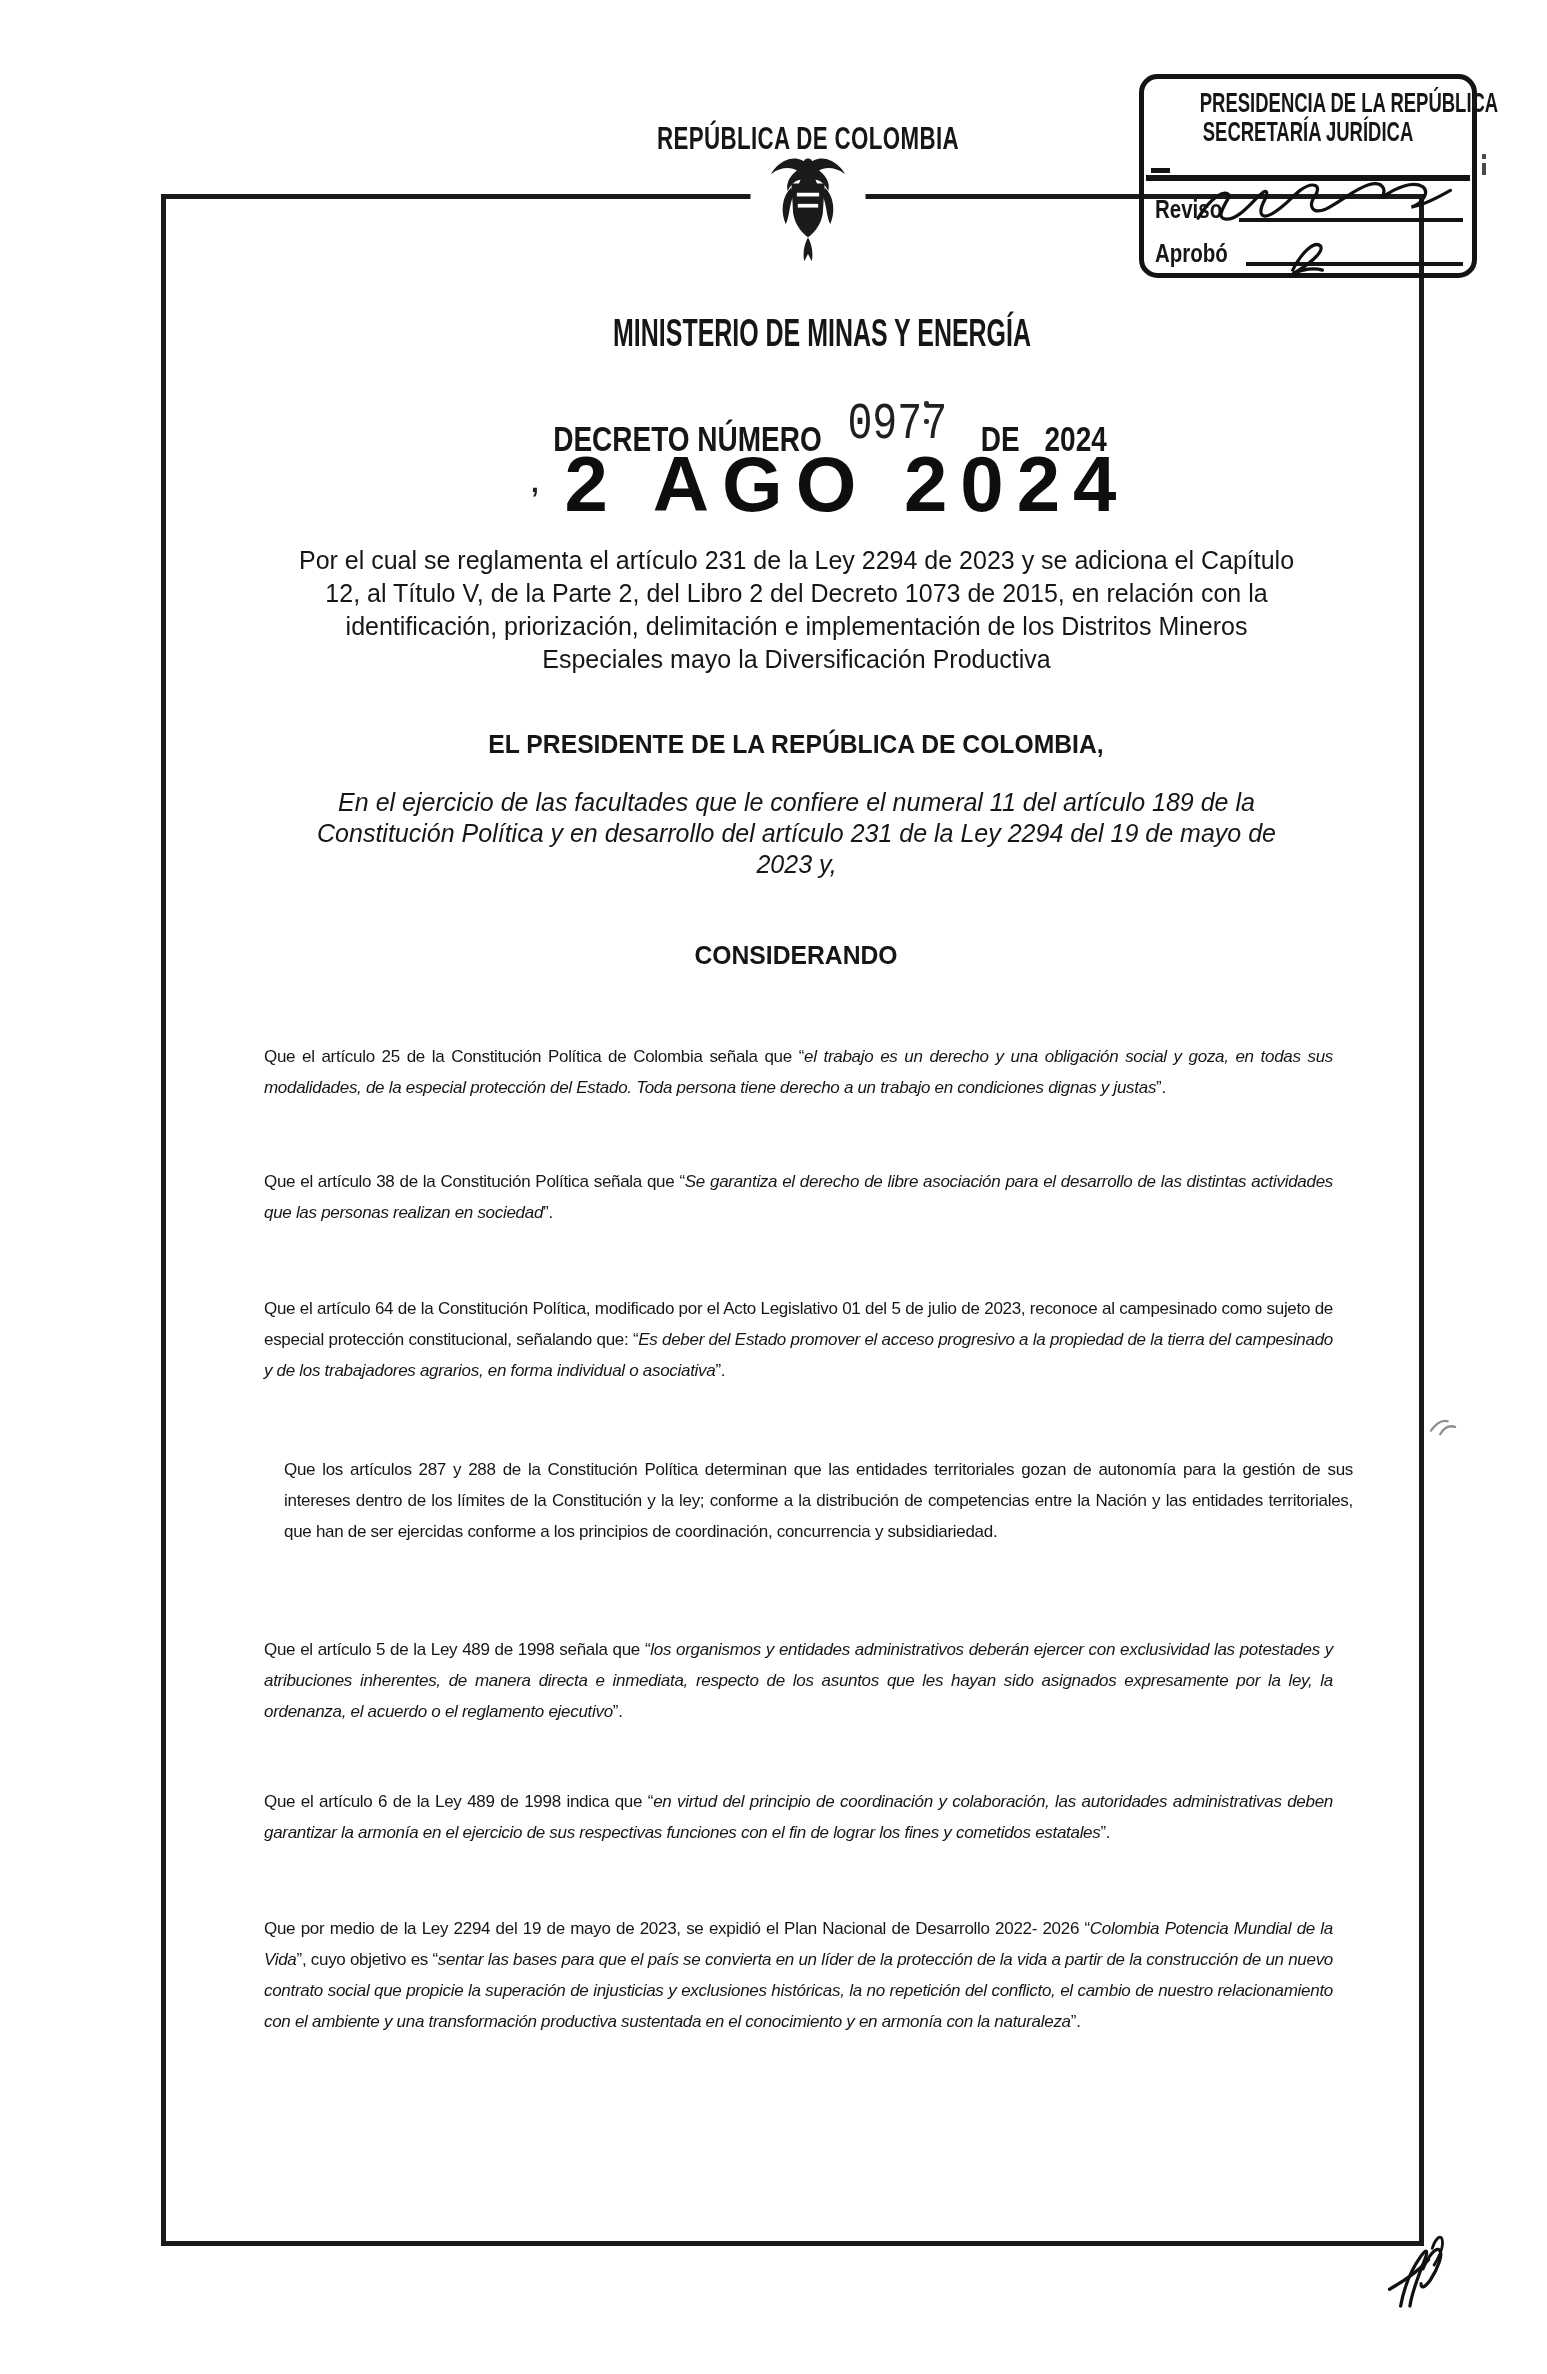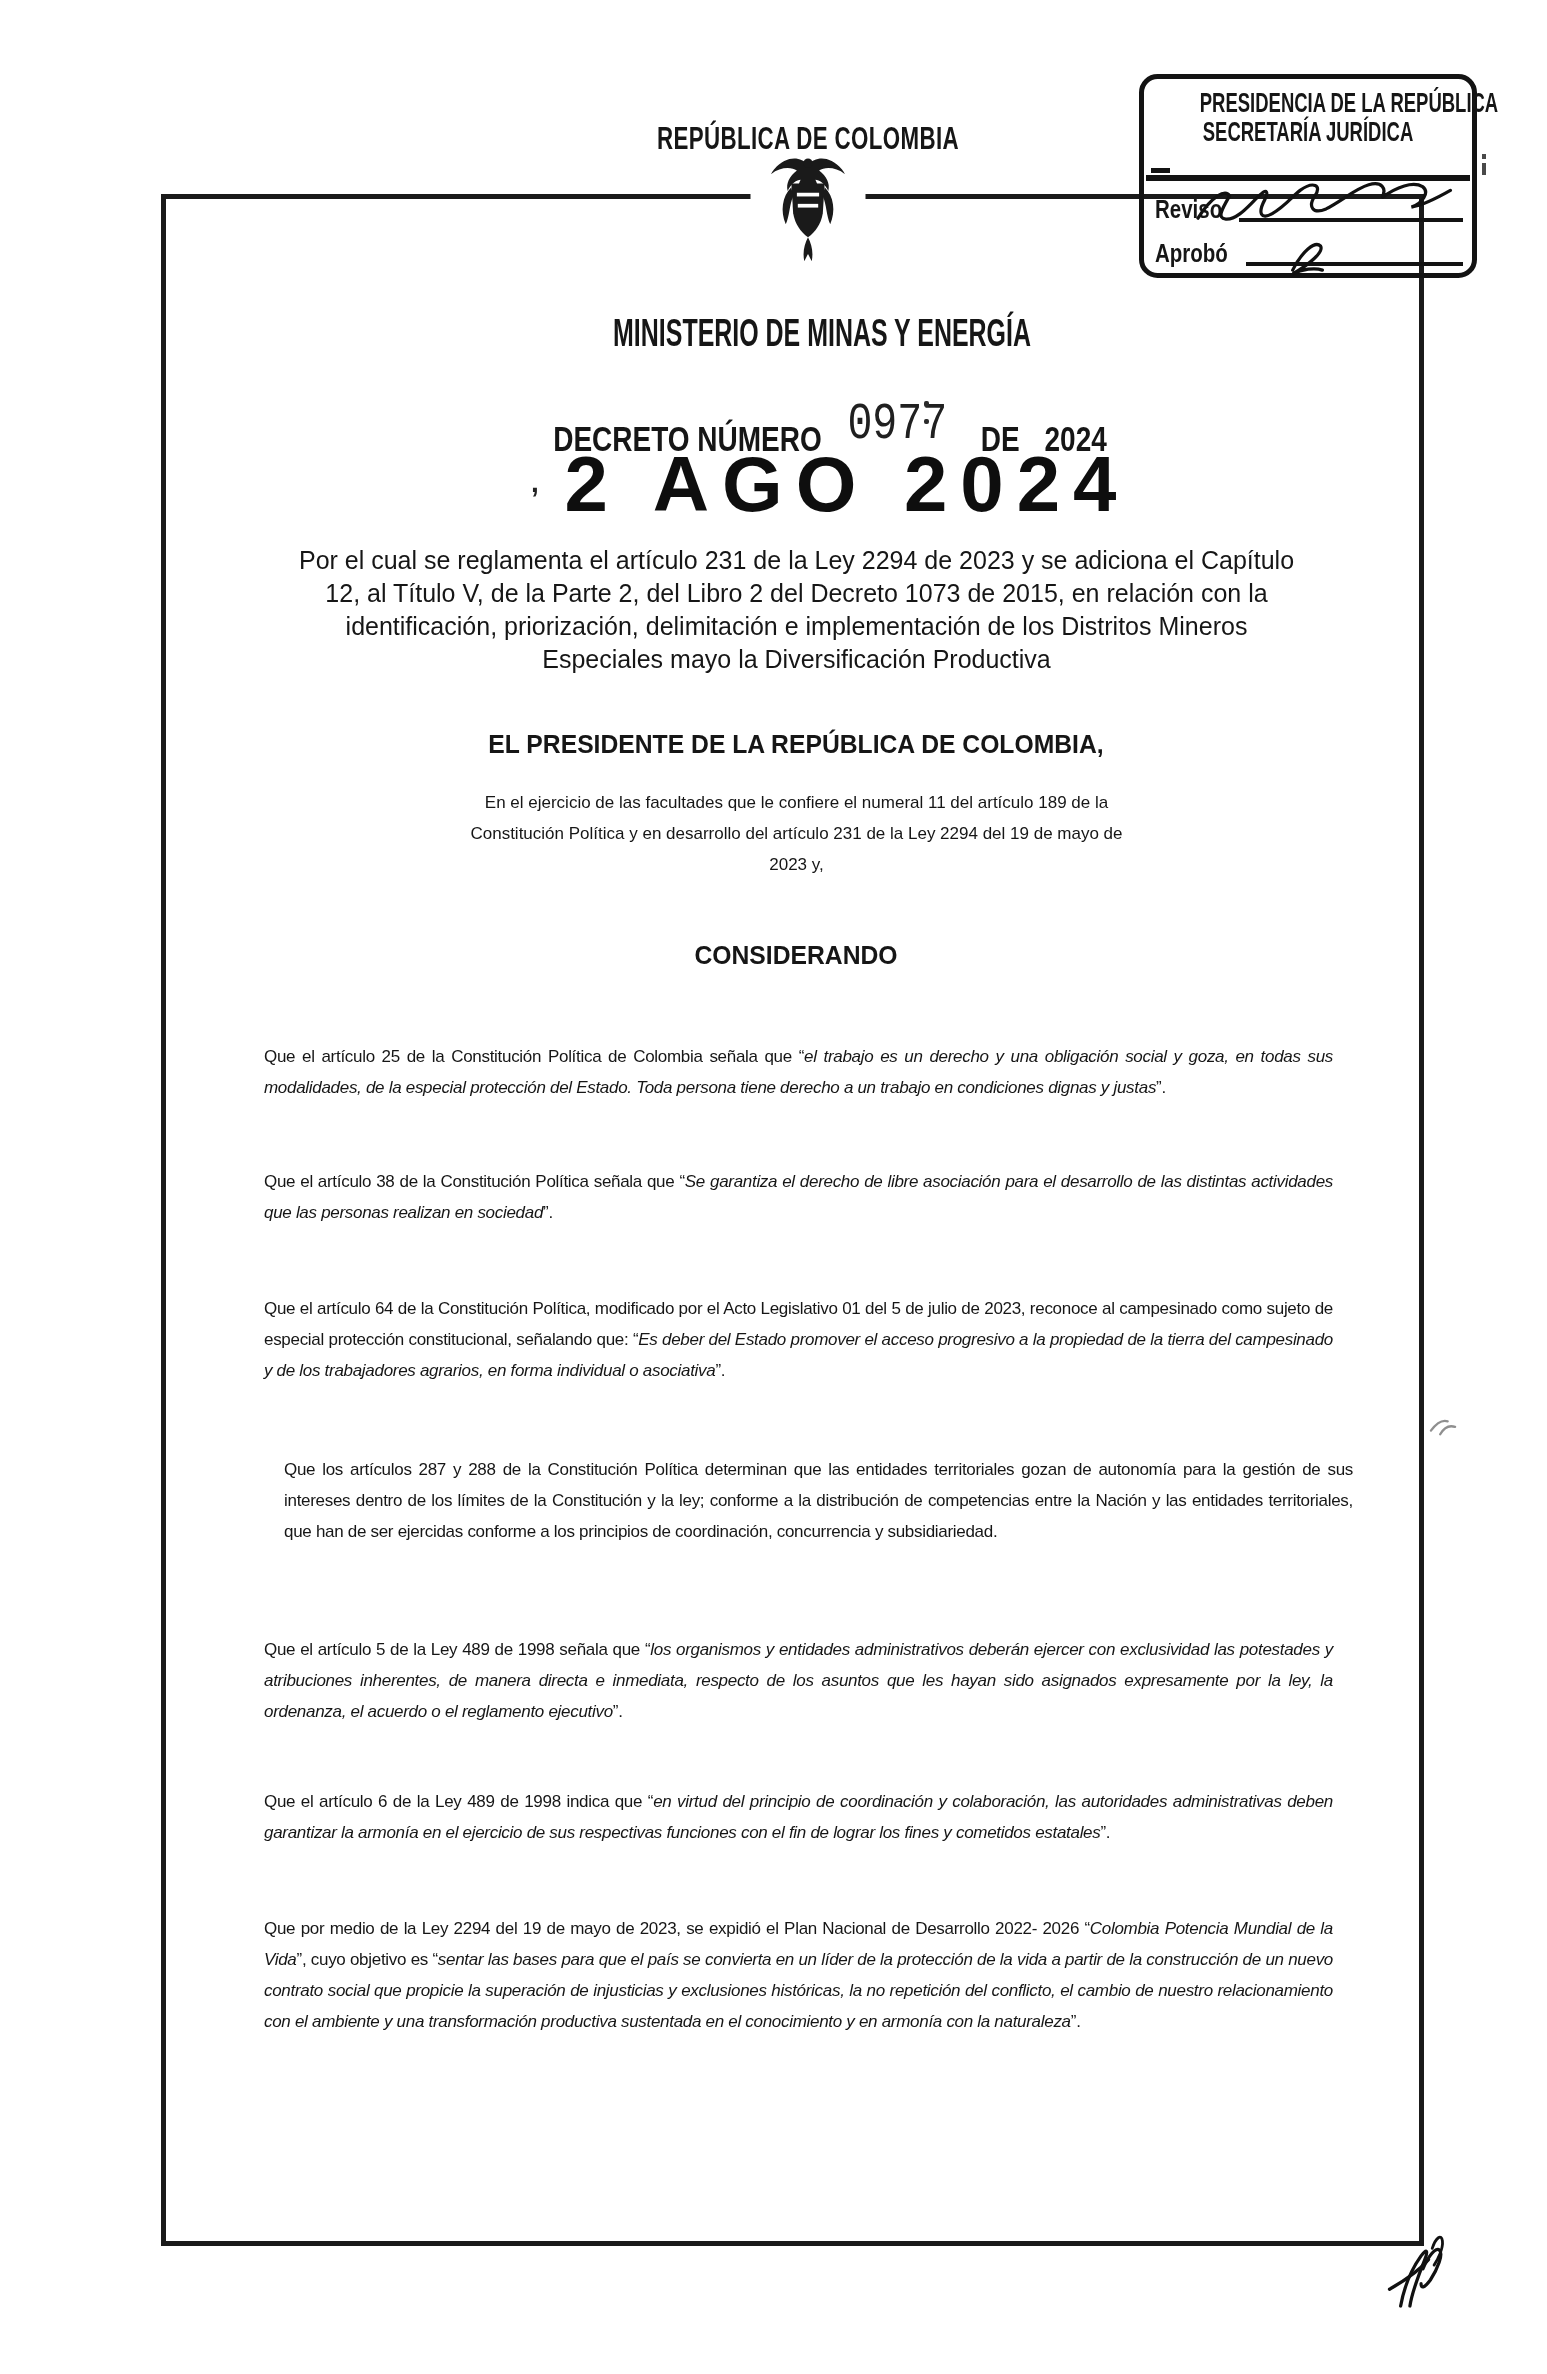--- a/index.html
+++ b/index.html
@@ -85,21 +85,21 @@
     letter-spacing:13px;white-space:nowrap;color:#0e0e0e;
   }
   
   .cline{white-space:nowrap;text-align:center;}
   .subject{left:263px;top:544px;width:1067px;font-size:25px;line-height:33px;}
   .president{
     left:796px;top:729px;
     transform:translateX(-50%) scaleX(0.95);transform-origin:center;
     font-weight:bold;font-size:26px;white-space:nowrap;
   }
-  .powers{left:263px;top:787px;width:1067px;font-size:17px;line-height:31px;}
+  .powers{left:263px;top:787px;width:1067px;font-size:25px;line-height:31px;font-style:italic;}
   .considerando{
     left:796px;top:940px;
     transform:translateX(-50%) scaleX(0.95);transform-origin:center;
     font-weight:bold;font-size:26px;white-space:nowrap;
   }
   
   .recital{
     left:264px;width:1069px;
     font-size:17px;line-height:31px;letter-spacing:-0.3px;
     text-align:justify;hyphens:none;

